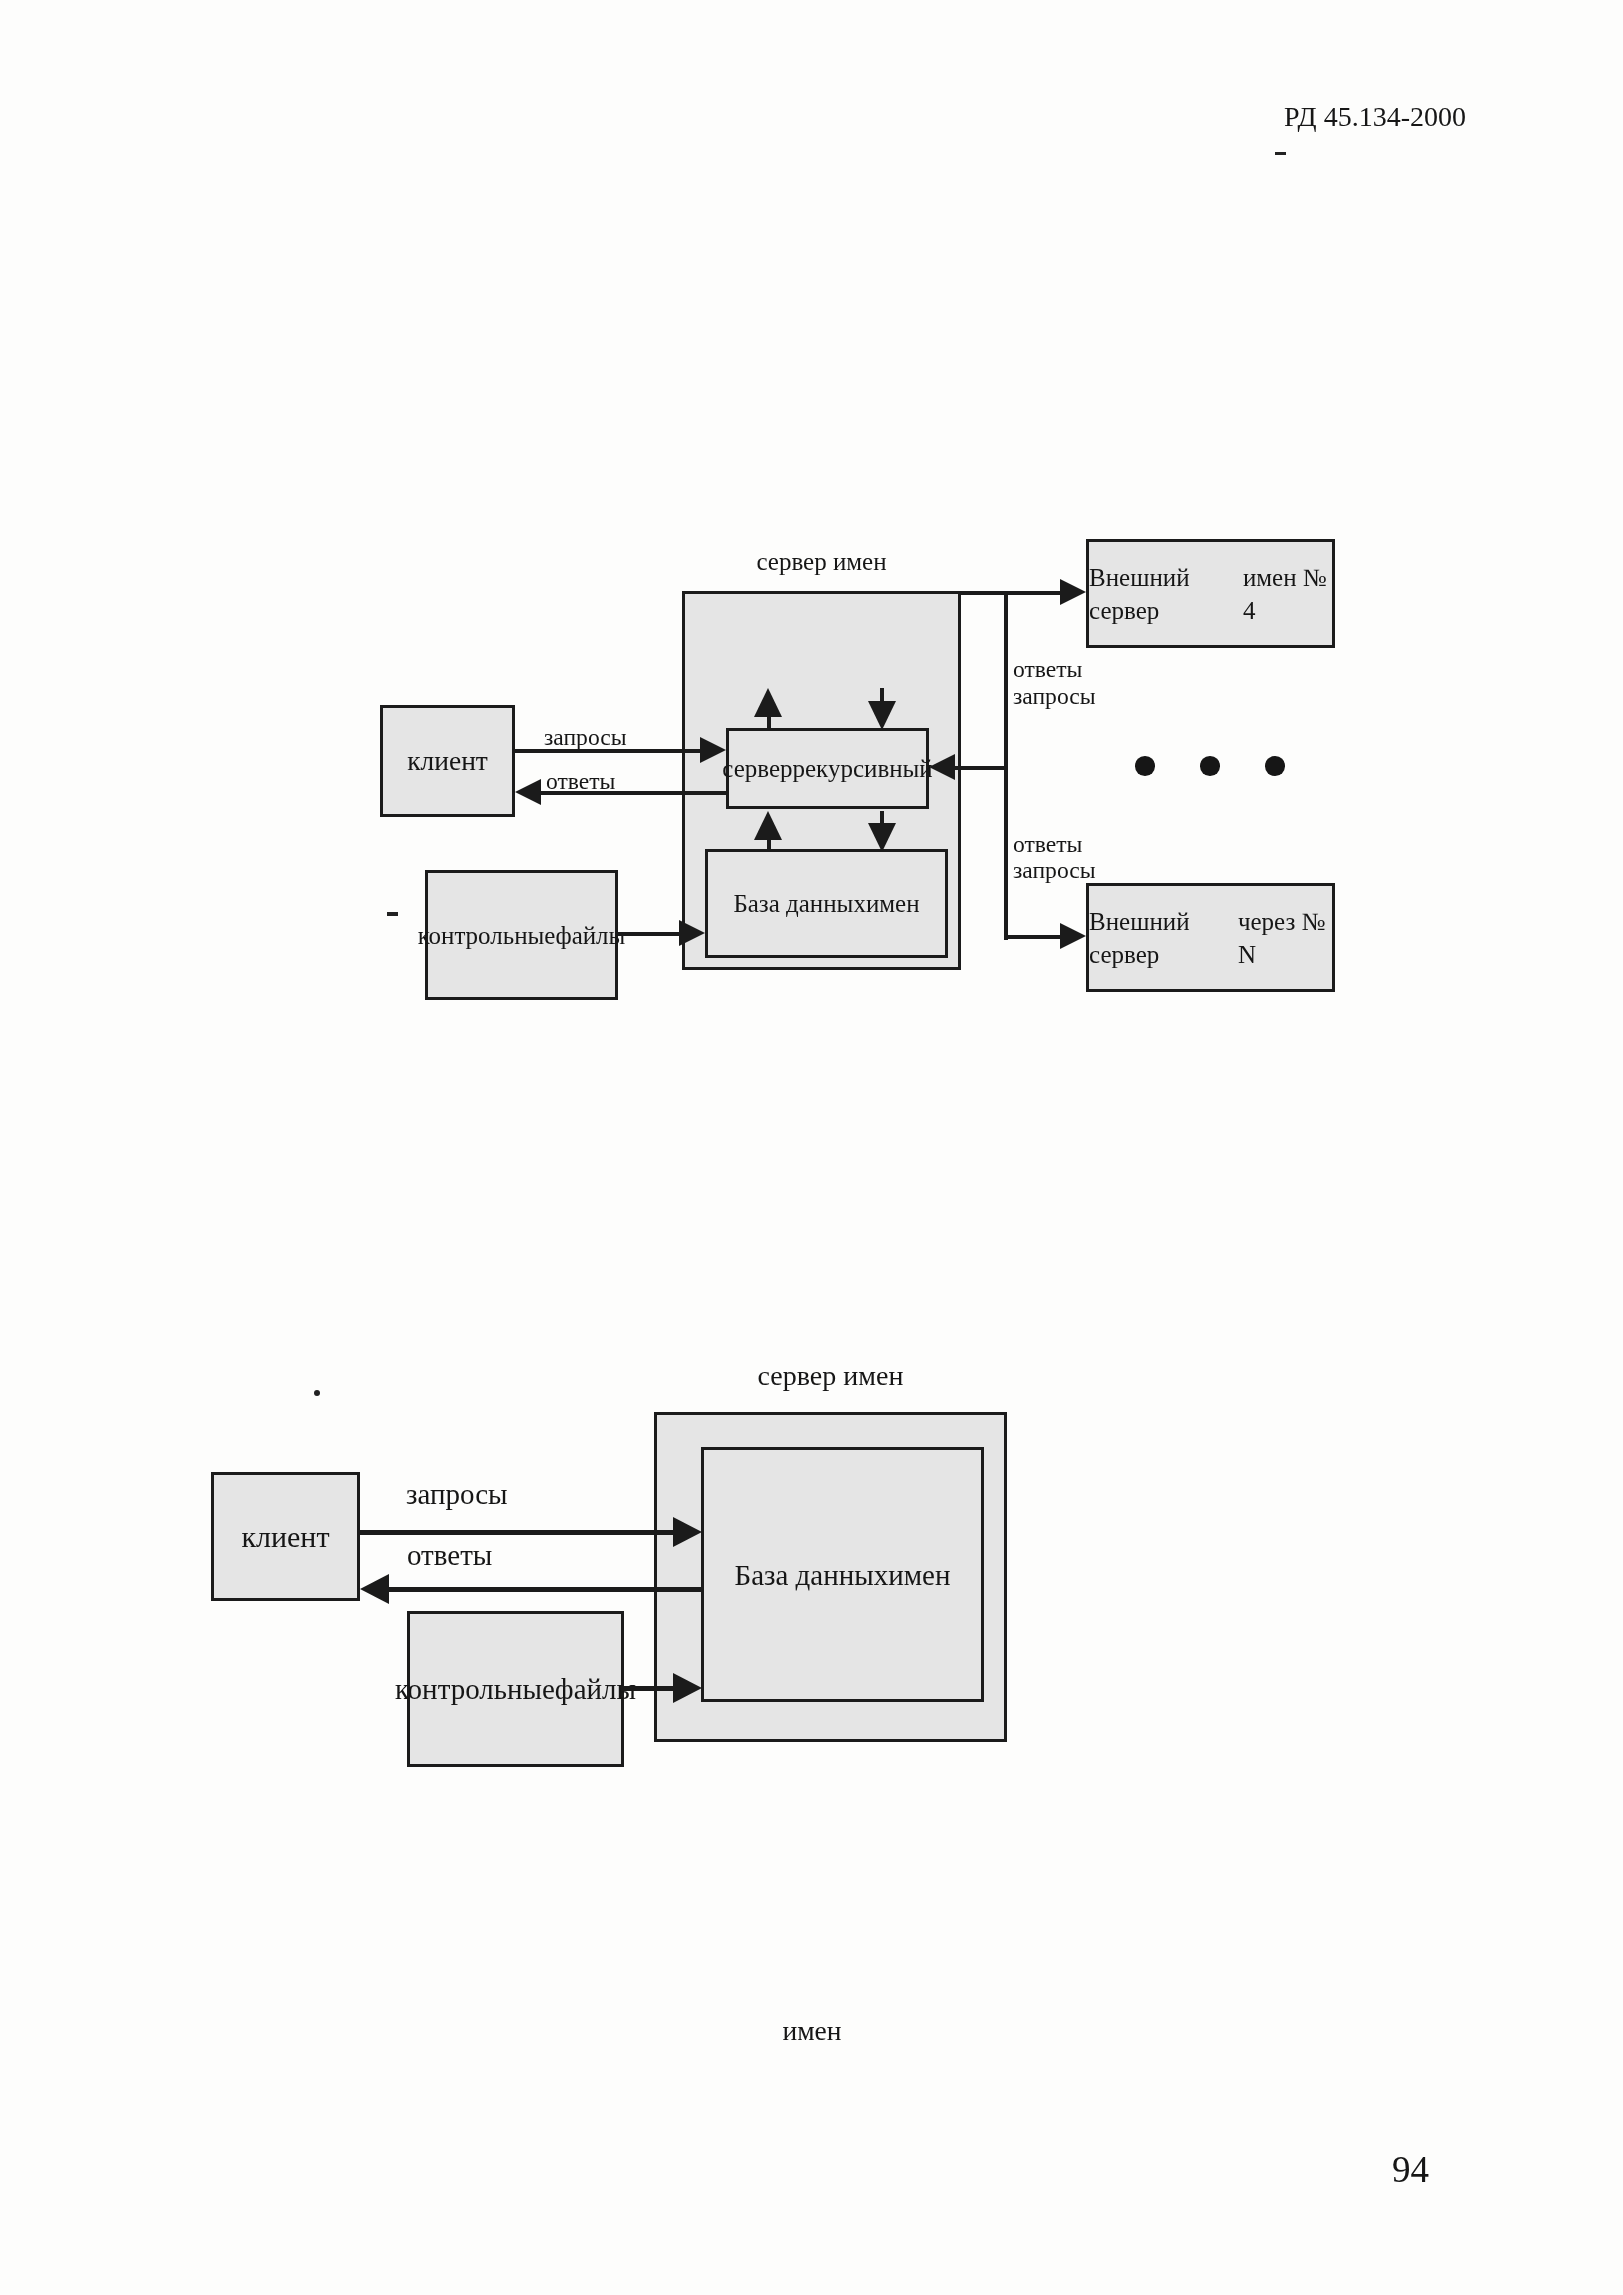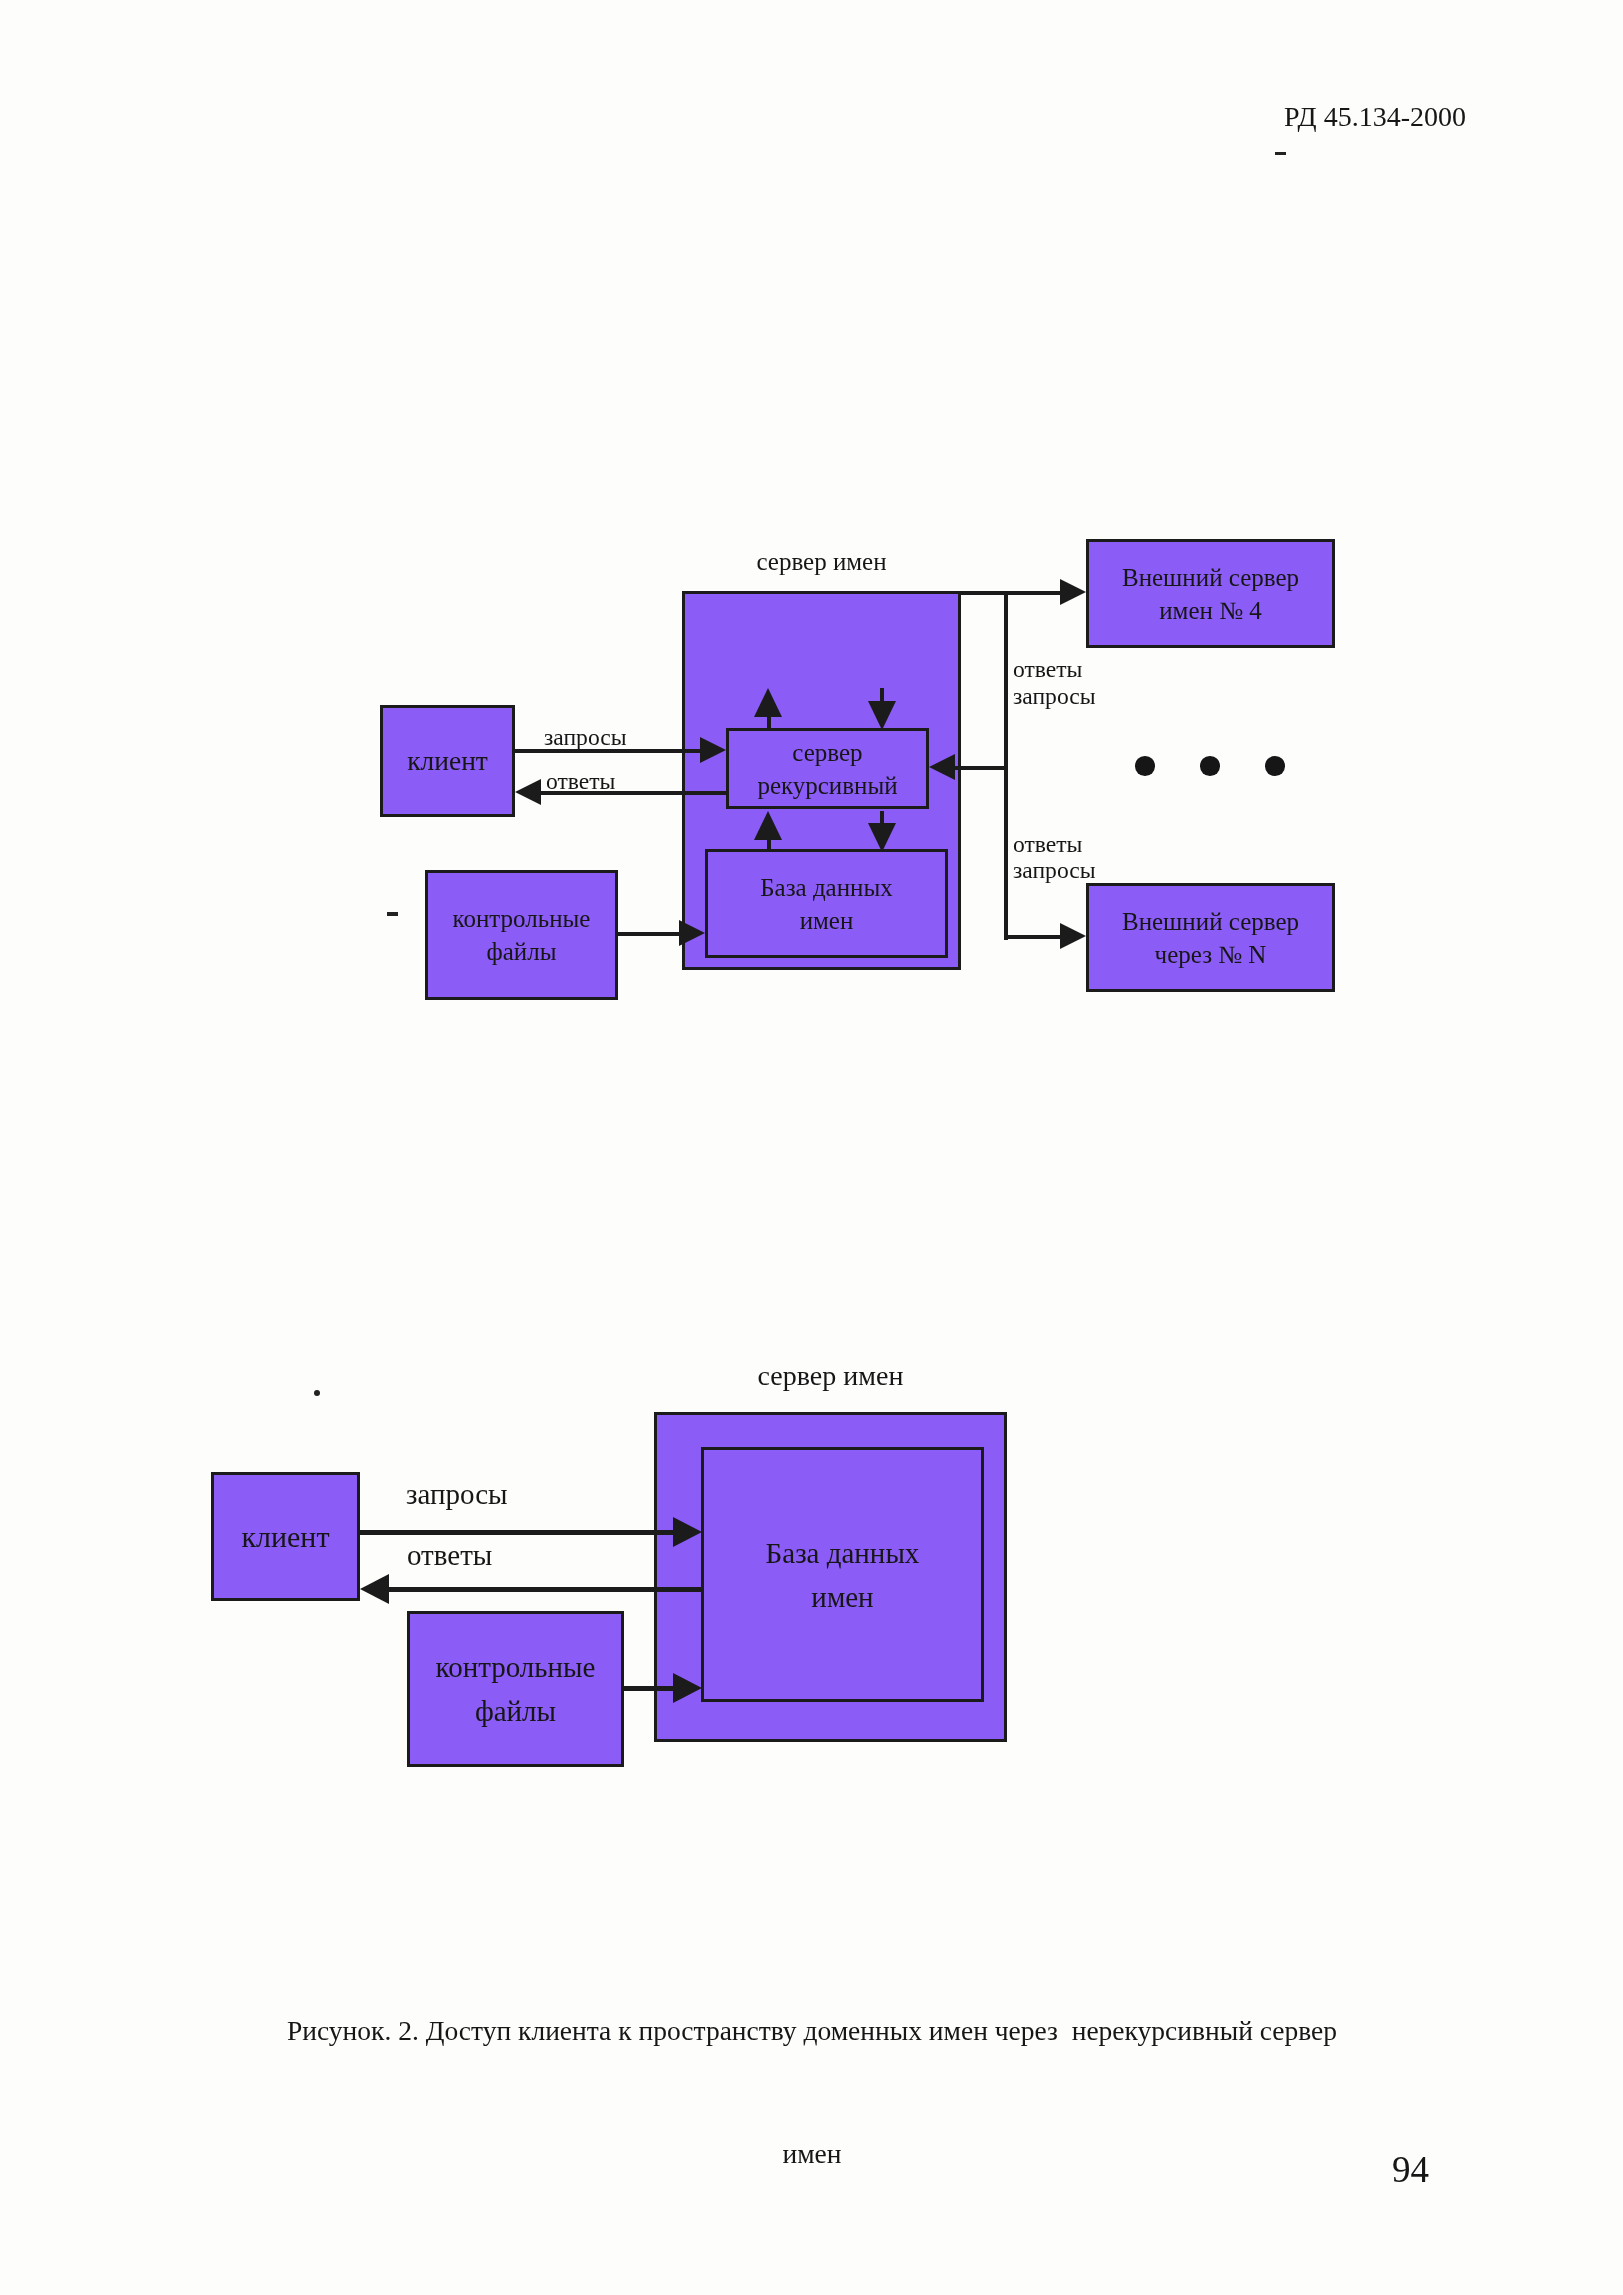--- a/index.html
+++ b/index.html
@@ -2,22 +2,22 @@
 <html style="font-size:10.5px"><head>
 <meta charset="utf-8">
 <style>
   html,body{margin:0;padding:0;background:#6f6f6f;}
   .page{
     position:relative;width:1623px;height:2295px;background:#fdfdfc;
     font-family:"Liberation Serif", serif;color:#161616;overflow:hidden;
   }
   .lbl{position:absolute;white-space:nowrap;}
   .box{
-    position:absolute;border:3.9px solid #1b1b1b;background:#8b5cf6;
-    display:flex;flex-direction:column;justify-content:center;align-items:center;
+    position:absolute;border:3.9px solid #1b1b1b;background:#e5e5e5;
+    display:flex;flex-direction:row;justify-content:center;align-items:center;
     text-align:left;box-sizing:border-box;
   }
   .hline,.vline{position:absolute;background:#1b1b1b;}
   .hline{height:3.9px;}
   .vline{width:3.9px;}
   .arr{position:absolute;width:0;height:0;}
   .arr-right{border-top:13.7px solid transparent;border-bottom:13.7px solid transparent;border-left:26px solid #1b1b1b;}
   .arr-left{border-top:13.7px solid transparent;border-bottom:13.7px solid transparent;border-right:26px solid #1b1b1b;}
   .arr-up{border-left:14.4px solid transparent;border-right:14.4px solid transparent;border-bottom:29px solid #1b1b1b;}
   .arr-down{border-left:14.4px solid transparent;border-right:14.4px solid transparent;border-top:29px solid #1b1b1b;}
@@ -137,20 +137,19 @@
 
   <div class="box f2-box-text" style="left:407px;top:1611px;width:217px;height:156px;">
     <span>контрольные</span>
     <span>файлы</span>
   </div>
 
   <div class="hline" style="left:624px;top:1686px;width:50px;height:4.6px;"></div>
   <div class="arr arr-right-lg" style="left:673px;top:1673px;"></div>
 
   <div class="caption" style="top:1928px;">
-    <div>Рисунок. 2. Доступ клиента к пространству доменных имен через  нерекурсивный сервер</div>
     <div>имен</div>
   </div>
 
   <div class="lbl" style="left:1392px;top:2148px;font-size:37px;">94</div>
 
 </div>
 
 
 </body></html>

